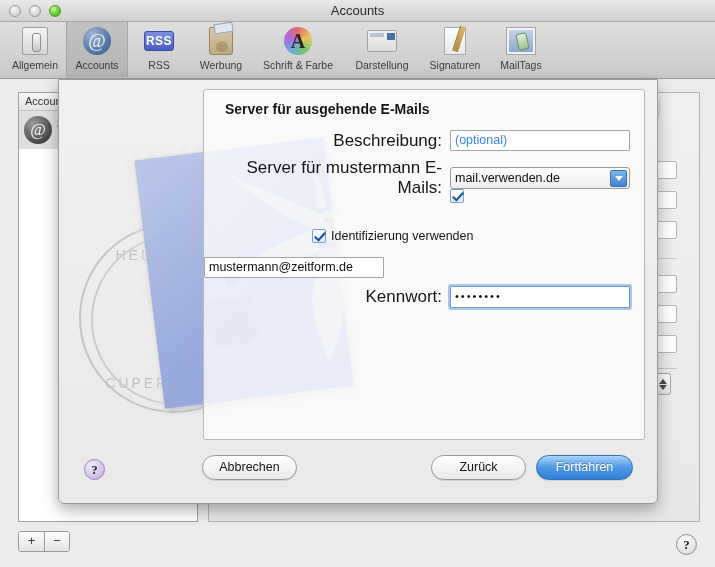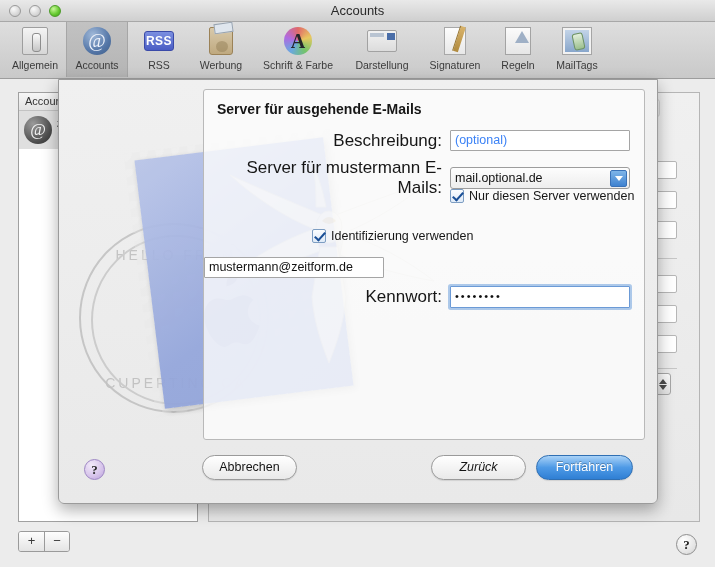--- a/index.html
+++ b/index.html
@@ -341,21 +341,21 @@
 
   
   .sheet-panel {
     position: absolute; left: 144px; top: 9px;
     width: 442px; height: 351px;
     background: rgba(252,252,253,0.80);
     border: 1px solid #b9b9b9;
     border-radius: 3px;
   }
   .sheet-title {
-    position: absolute; left: 13px; top: 11px;
+    position: absolute; left: 21px; top: 11px;
     font-size: 14px; font-weight: bold; color: #161616;
   }
 
   .form-row {
     position: absolute; left: 0; width: 442px;
     display: flex; align-items: center;
   }
   .form-label {
     width: 246px; text-align: right; padding-right: 8px;
     font-size: 17px; color: #161616;
@@ -428,21 +428,21 @@
     background: linear-gradient(#ffffff, #e9e9e9);
     border: 1px solid #9a9a9a;
     box-shadow: 0 1px 1px rgba(0,0,0,0.10);
   }
   .btn.primary {
     background: linear-gradient(#a9d2f7, #4e9ae6 50%, #2f7fd4);
     border: 1px solid #2f6fb3; color: #ffffff;
     text-shadow: 0 -1px 0 rgba(0,0,0,0.28);
   }
   .btn-cancel { left: 143px; width: 95px; }
-  .btn-back   { left: 372px; width: 95px; font-style: italic; }
+  .btn-back   { left: 372px; width: 95px; }
   .btn-next   { left: 477px; width: 97px; }
 </style>
 </head>
 <body>
 
 <div id="app">
 
   <div class="titlebar">
     <div class="traffic">
       <div class="light gray"></div>
@@ -487,26 +487,20 @@
       <div class="tb-icon">
           <div class="ic-view"></div>
         </div>
       <div class="tb-label">Darstellung</div>
     </div>
     <div class="tb-item" style="width:70px">
       <div class="tb-icon">
           <div class="ic-paper"></div>
         </div>
       <div class="tb-label">Signaturen</div>
-    </div>
-    <div class="tb-item" style="width:56px">
-      <div class="tb-icon">
-          <div class="ic-rules"></div>
-        </div>
-      <div class="tb-label">Regeln</div>
     </div>
     <div class="tb-item" style="width:62px">
       <div class="tb-icon">
           <div class="ic-mailtags"></div>
         </div>
       <div class="tb-label">MailTags</div>
     </div>
   </div>
 
   <div class="body-area">
@@ -583,30 +577,29 @@
       <div class="sheet-title">Server für ausgehende E-Mails</div>
 
       <div class="form-row" style="top:40px">
         <div class="form-label">Beschreibung:</div>
         <div class="txt-field placeholder">(optional)</div>
       </div>
 
       <div class="form-row" style="top:68px">
         <div class="form-label">Server für mustermann E-Mails:</div>
         <div class="popup">
-          <span>mail.optional.de</span>
+          <span>mail.verwenden.de</span>
           <span class="popup-arrow-box">
             <span class="popup-arrow"></span>
           </span>
         </div>
       </div>
 
       <div class="cbx-row" style="left:246px; top:99px">
         <span class="cbx"></span>
-        <span>Nur diesen Server verwenden</span>
       </div>
 
       <div class="cbx-row" style="left:108px; top:139px">
         <span class="cbx"></span>
         <span>Identifizierung verwenden</span>
       </div>
 
       <div class="form-row" style="top:167px">
         <div class="txt-field">mustermann@zeitform.de</div>
       </div>

